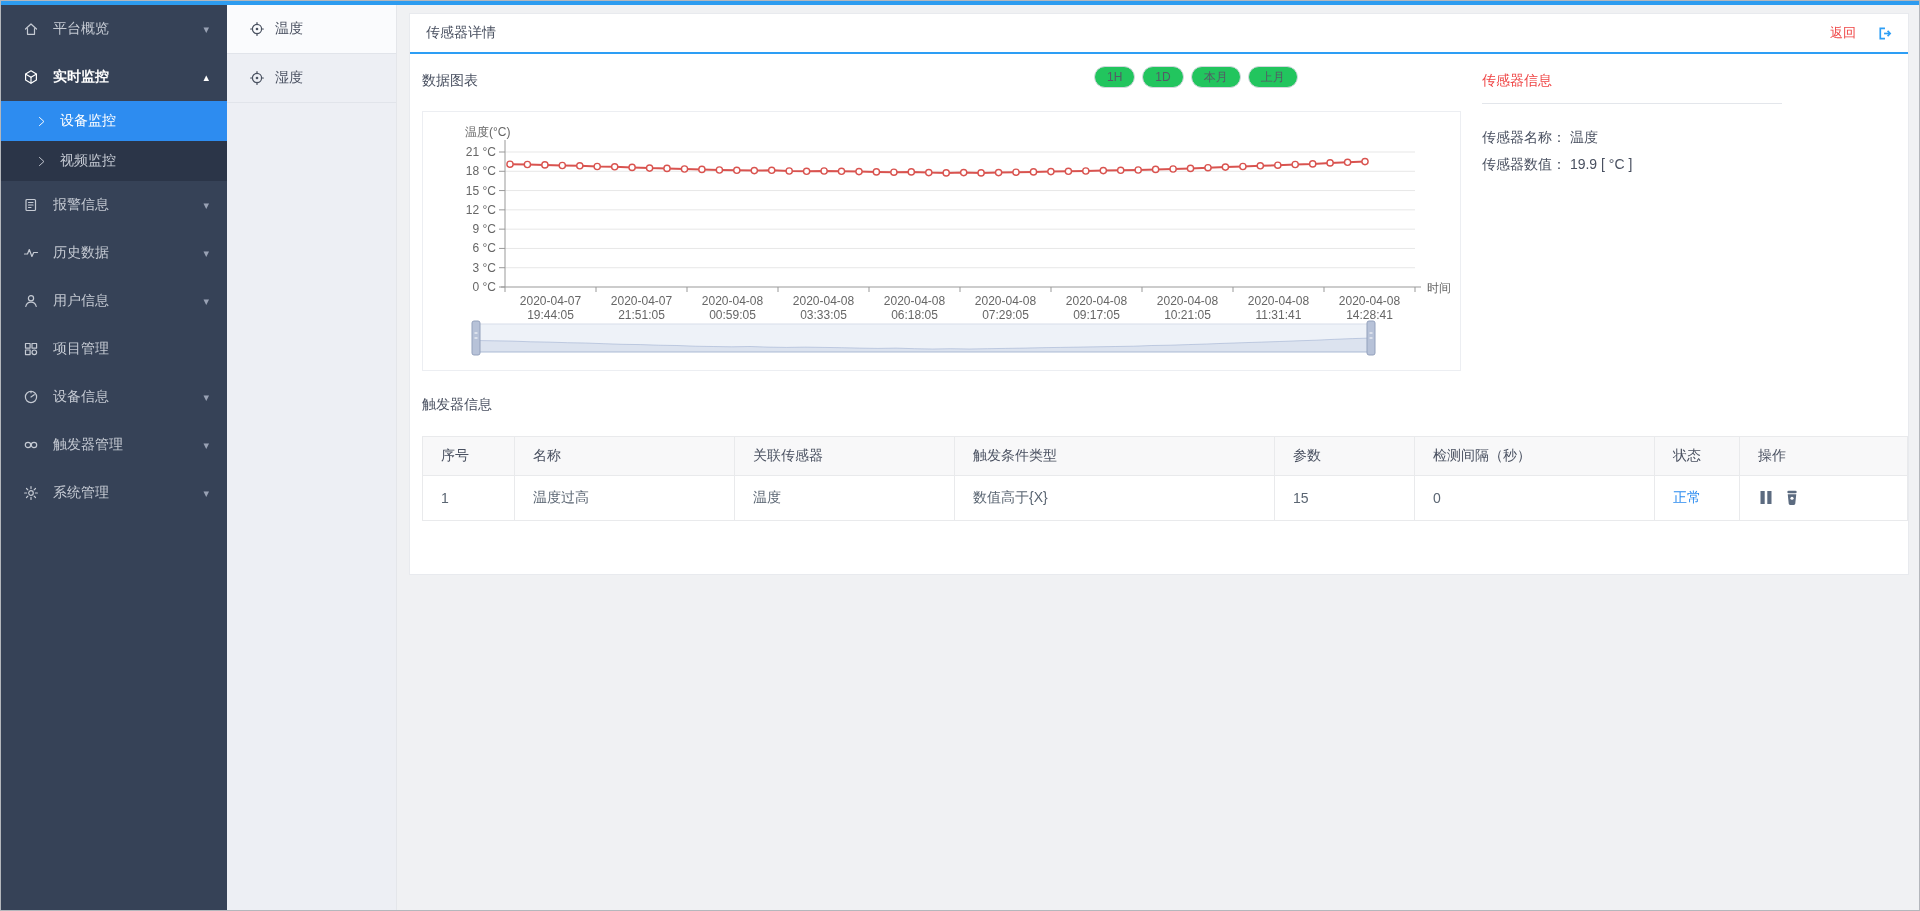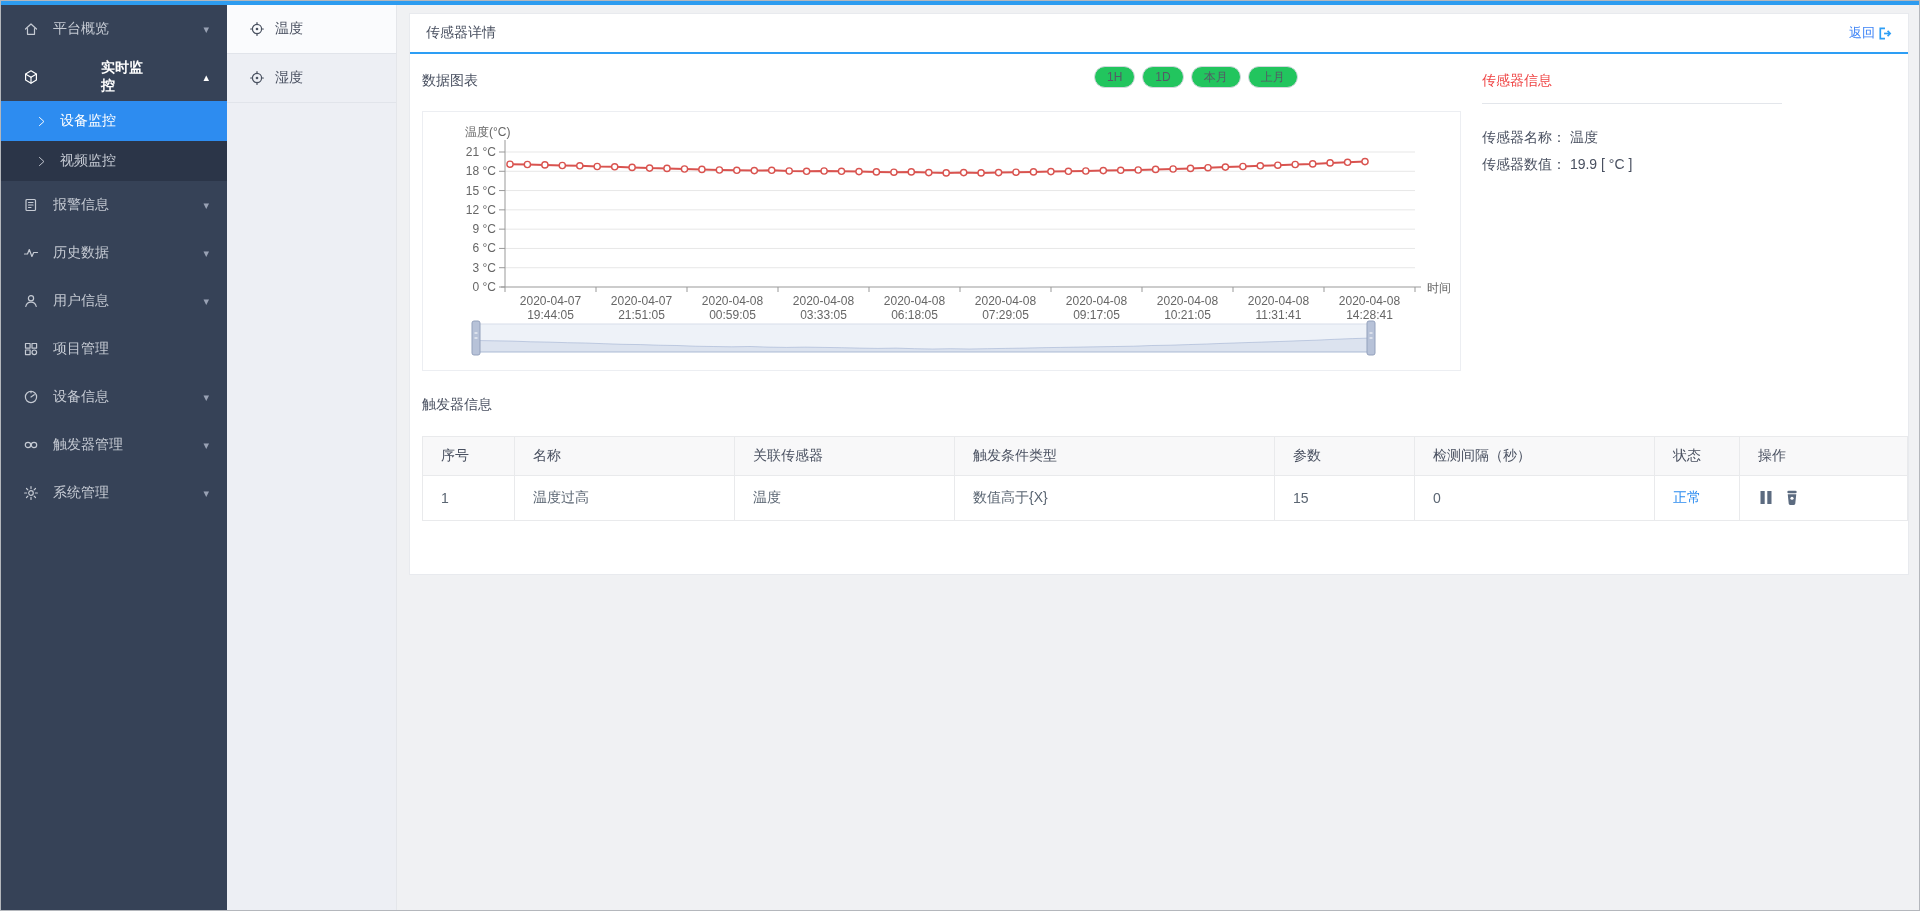--- a/index.html
+++ b/index.html
@@ -5,36 +5,36 @@
   html,body{margin:0;padding:0;background:#d9dadd;}
   .screen{position:relative;width:1920px;height:911px;background:#f0f1f3;overflow:hidden;
           font-family:"Liberation Sans","DejaVu Sans",sans-serif;border:1px solid #b4b7bc;box-sizing:border-box;}
   
   .topbar{position:absolute;top:0;left:0;right:0;height:4px;background:#2d9cf0;z-index:9;}
   
   .sidebar{position:absolute;top:4px;left:0;width:226px;bottom:0;background:#364257;}
   .side-item{height:48px;display:flex;align-items:center;padding:0 18px 0 22px;color:#c5cad3;font-size:14px;cursor:pointer;box-sizing:border-box;}
   .side-item .icon{width:16px;height:16px;margin-right:14px;flex:none;display:flex;align-items:center;}
   .side-item .caret{margin-left:auto;font-size:11px;color:#99a2b4;}
-  .side-item.parent-open{color:#fff;font-weight:bold;gap:48px;}
+  .side-item.parent-open{color:#fff;font-weight:bold;}
   .side-item.parent-open .caret{color:#fff;}
   .side-sub{height:40px;padding-left:34px;background:#2b3548;}
   .side-sub .icon{width:13px;height:13px;margin-right:12px;}
   .side-sub.selected{background:#2d8cf0;color:#fff;text-align:right;}
   
   .subpanel{position:absolute;top:4px;left:226px;width:170px;bottom:0;background:#edeff4;border-right:1px solid #e4e6ea;box-sizing:border-box;}
   .sensor-item{height:48px;display:flex;align-items:center;padding:0 12px 0 22px;font-size:14px;color:#495060;border-bottom:1px solid #e1e4ea;cursor:pointer;}
   .sensor-item.selected{background:#fafbfd;}
   .sensor-item .icon{width:16px;height:16px;margin-right:10px;color:#4a5261;display:flex;}
   
   .main{position:absolute;top:4px;left:396px;right:0;bottom:0;background:#f0f1f3;}
   .card{position:absolute;left:12px;top:8px;width:1500px;height:562px;background:#fff;border:1px solid #e8eaee;box-sizing:border-box;}
   .card-header{height:38px;display:flex;align-items:center;justify-content:space-between;padding:0 16px;
                border-bottom:2px solid #2d9ef5;font-size:14px;color:#495060;}
-  .back-link{color:#3b82f6;font-size:13px;display:flex;align-items:center;gap:2px;cursor:pointer;text-decoration:none;}
+  .back-link{color:#ef4444;font-size:13px;display:flex;align-items:center;gap:21px;cursor:pointer;text-decoration:none;}
   .card-body{position:relative;height:520px;}
   .sec-title{position:absolute;font-size:14px;color:#495060;}
   .lbl-chart{left:12px;top:18px;}
   .lbl-trigger{left:12px;top:342px;}
   .time-btns{position:absolute;left:684px;top:12px;display:flex;gap:7px;}
   .tbtn{border:1px solid #d4d8de;border-radius:11px;background:#22c55e;color:#545b66;font-size:12px;padding:3px 12px;line-height:14px;cursor:pointer;}
   .chart-box{position:absolute;left:12px;top:57px;width:1037px;height:258px;border:1px solid #eceef2;box-sizing:content-box;}
   .info-panel{position:absolute;left:1072px;top:18px;width:330px;}
   .info-title{font-size:14px;color:#ef4444;padding-bottom:13px;border-bottom:1px solid #e3e6eb;width:300px;}
   .info-rows{margin-top:20px;}

